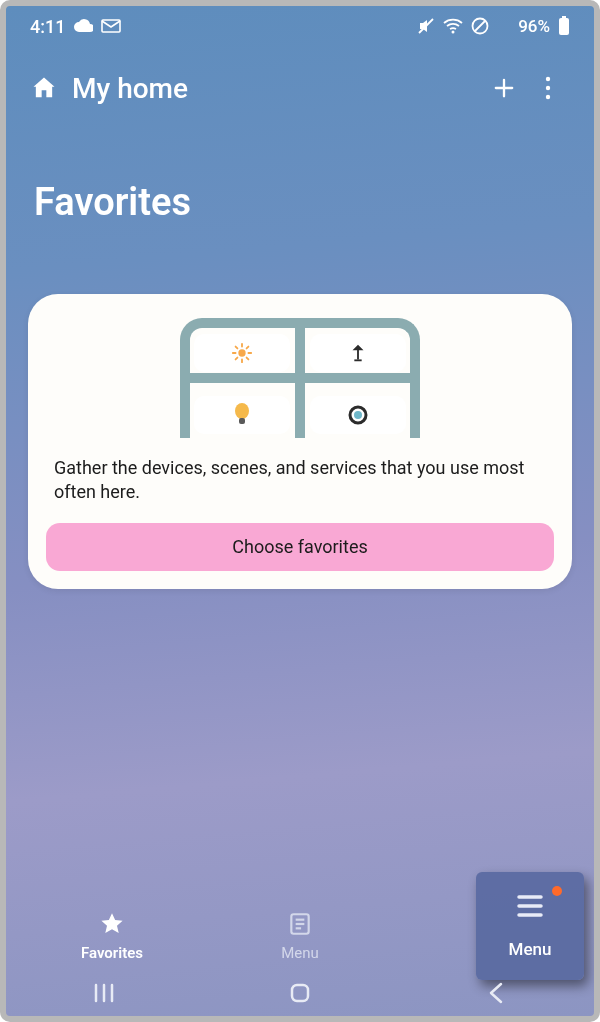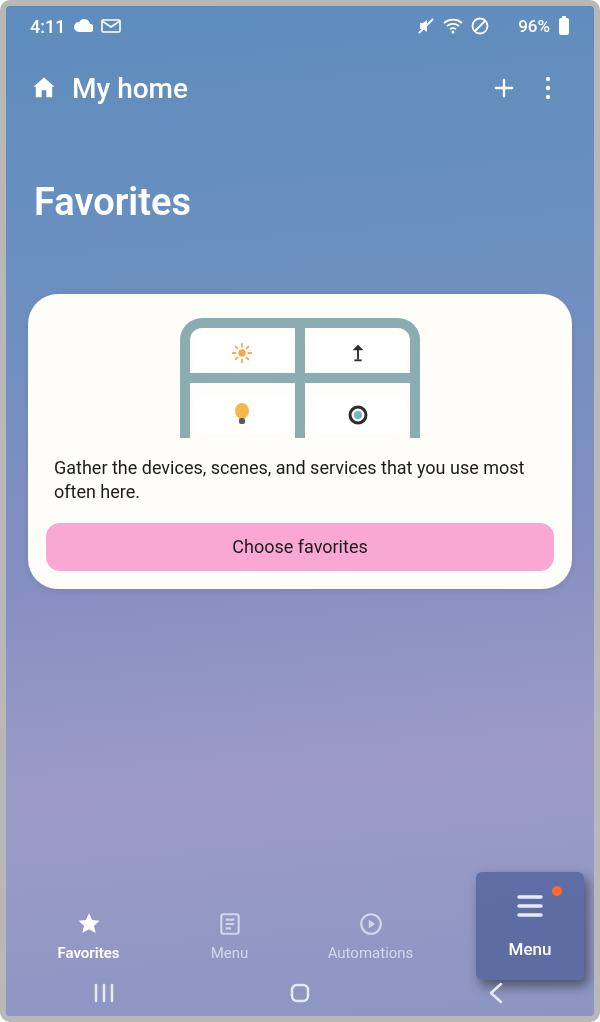--- a/index.html
+++ b/index.html
@@ -239,29 +239,20 @@
       <span class="ic">
           <svg width="26" height="26" viewBox="0 0 24 24" fill="none" stroke="#d3d7ea" stroke-width="2">
             <rect x="4" y="3" width="16" height="18" rx="2"></rect>
             <line x1="8" y1="8" x2="16" y2="8"></line>
             <line x1="8" y1="12" x2="16" y2="12"></line>
             <line x1="8" y1="16" x2="13" y2="16"></line>
           </svg>
         </span>
       <span>Menu</span>
     </div>
-    <div class="nav-item">
-      <span class="ic">
-          <svg width="26" height="26" viewBox="0 0 24 24" fill="none" stroke="#d3d7ea" stroke-width="2">
-            <circle cx="12" cy="12" r="9"></circle>
-            <path d="M10 8l6 4-6 4z" fill="#d3d7ea" stroke="none"></path>
-          </svg>
-        </span>
-      <span>Automations</span>
-    </div>
     <div class="nav-item" style="visibility:hidden">
       <span class="ic"></span>
         <span>.</span>
     </div>
   </div>
 
   <div class="menu-tile">
     <span class="dot"></span>
     <span class="ic">
       <svg width="34" height="26" viewBox="0 0 34 26">

